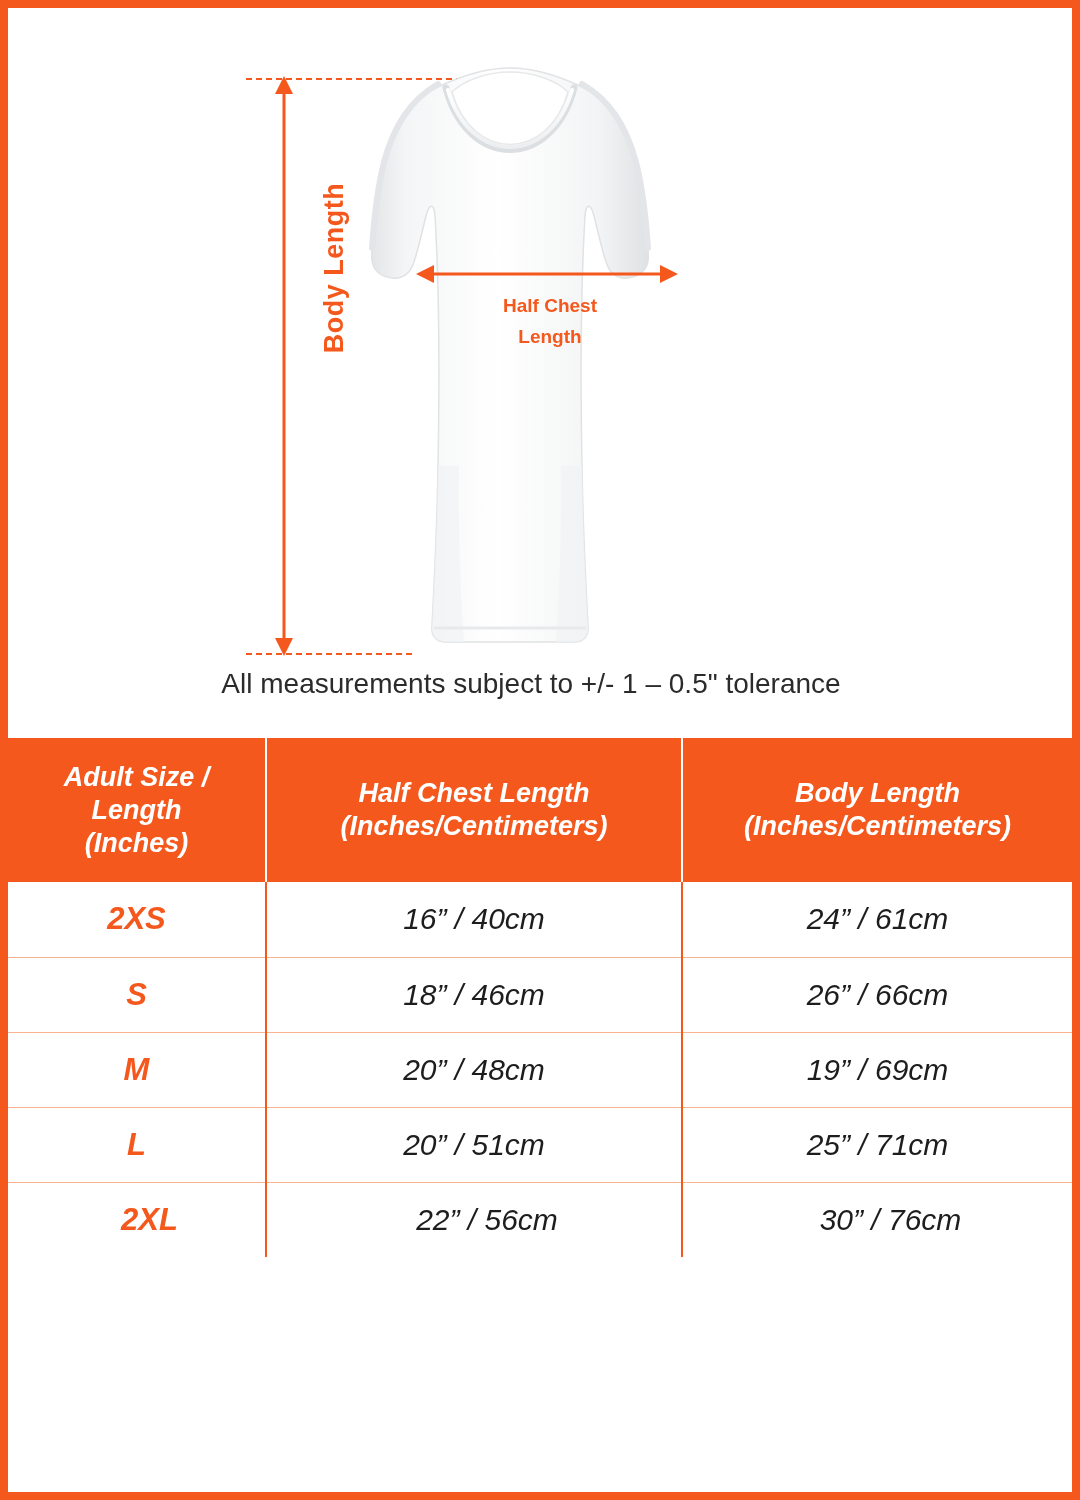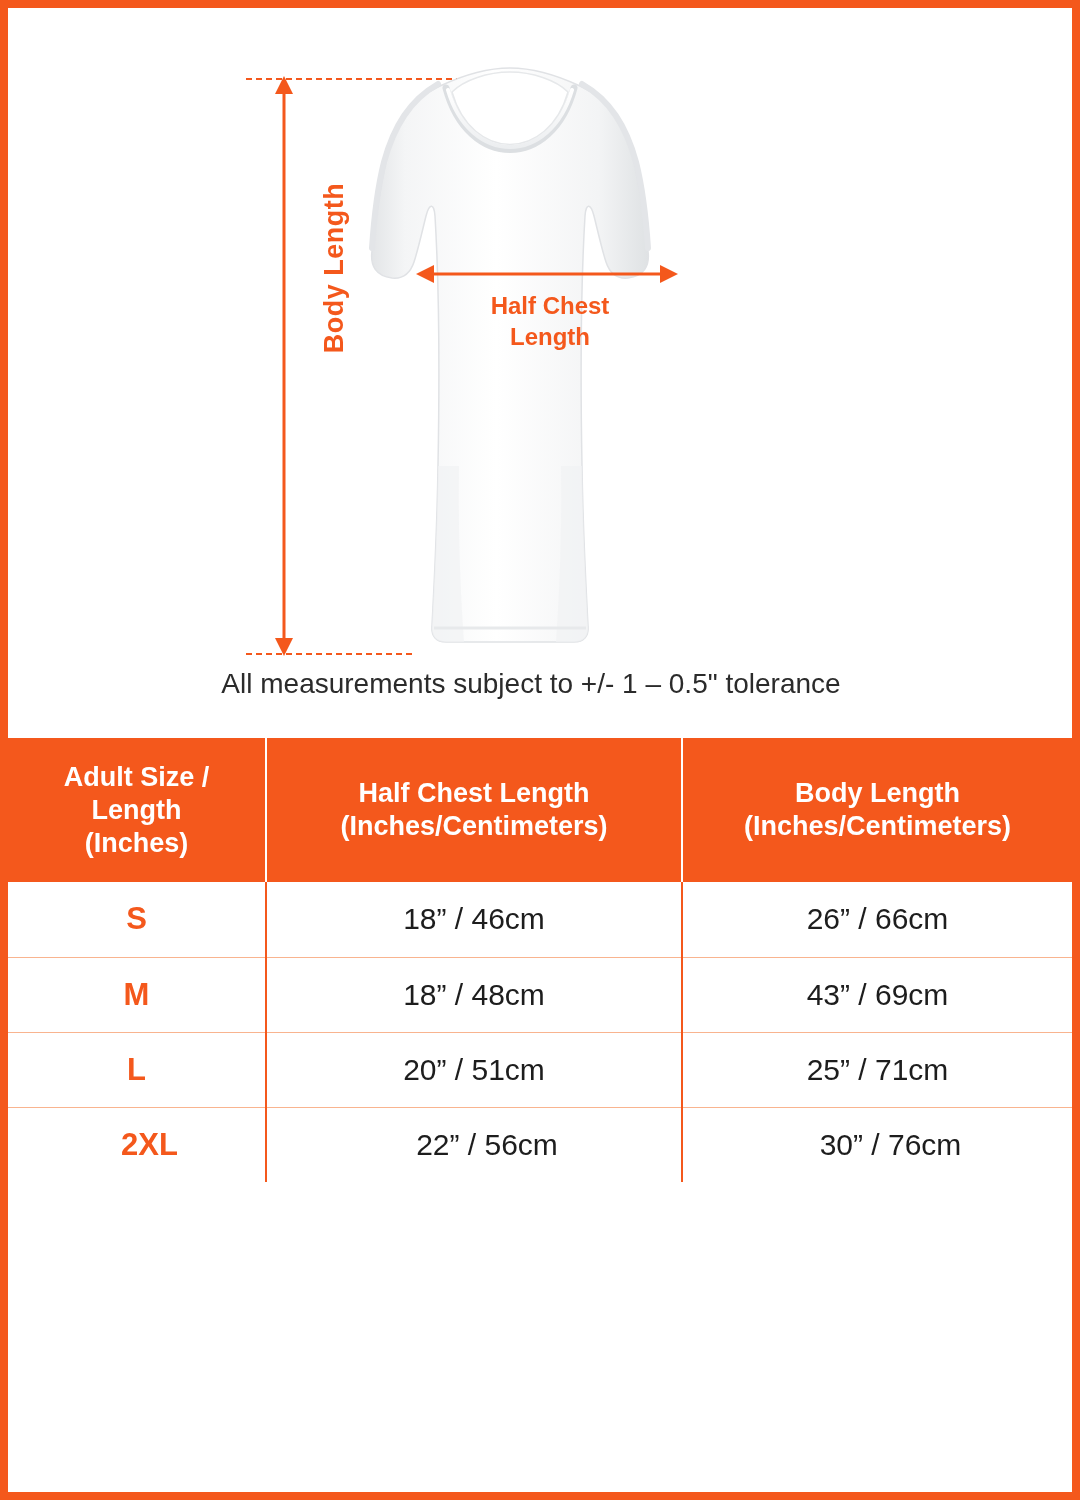--- a/index.html
+++ b/index.html
@@ -76,21 +76,21 @@
     width: 262px;
     height: 28px;
   }
   #half-chest-label {
     position: absolute;
     left: 400px;
     top: 282px;
     width: 284px;
     text-align: center;
     color: #f4581c;
-    font-size: 24px;
+    font-size: 19px;
     font-weight: bold;
     line-height: 31px;
   }
 
   
   .guide {
     position: absolute;
     height: 0;
     border-top: 2px dashed #f4581c;
   }
@@ -108,20 +108,21 @@
   }
 
   
   #size-table {
     position: absolute;
     left: 0;
     top: 730px;
     width: 1064px;
     border-collapse: collapse;
     table-layout: fixed;
+    font-style: italic;
   }
   #size-table col.c1 { width: 258px; }
   #size-table col.c2 { width: 416px; }
   #size-table col.c3 { width: 390px; }
 
   #size-table thead th {
     background: #f4581c;
     color: #ffffff;
     font-size: 27px;
     font-weight: bold;
@@ -261,28 +262,33 @@
             <span class="sub">(Inches/Centimeters)</span>
           </th>
           <th>
             <span class="sub">Body Length</span>
             <span class="sub">(Inches/Centimeters)</span>
           </th>
         </tr>
       </thead>
       <tbody>
         <tr>
+          <td class="size">2XS</td>
+          <td class="val">16” / 40cm</td>
+          <td class="val">24” / 61cm</td>
+        </tr>
+        <tr>
           <td class="size">S</td>
           <td class="val">18” / 46cm</td>
           <td class="val">26” / 66cm</td>
         </tr>
         <tr>
           <td class="size">M</td>
-          <td class="val">18” / 48cm</td>
-          <td class="val">43” / 69cm</td>
+          <td class="val">20” / 48cm</td>
+          <td class="val">19” / 69cm</td>
         </tr>
         <tr>
           <td class="size">L</td>
           <td class="val">20” / 51cm</td>
           <td class="val">25” / 71cm</td>
         </tr>
         <tr>
           <td class="size">2XL</td>
           <td class="val">22” / 56cm</td>
           <td class="val">30” / 76cm</td>

